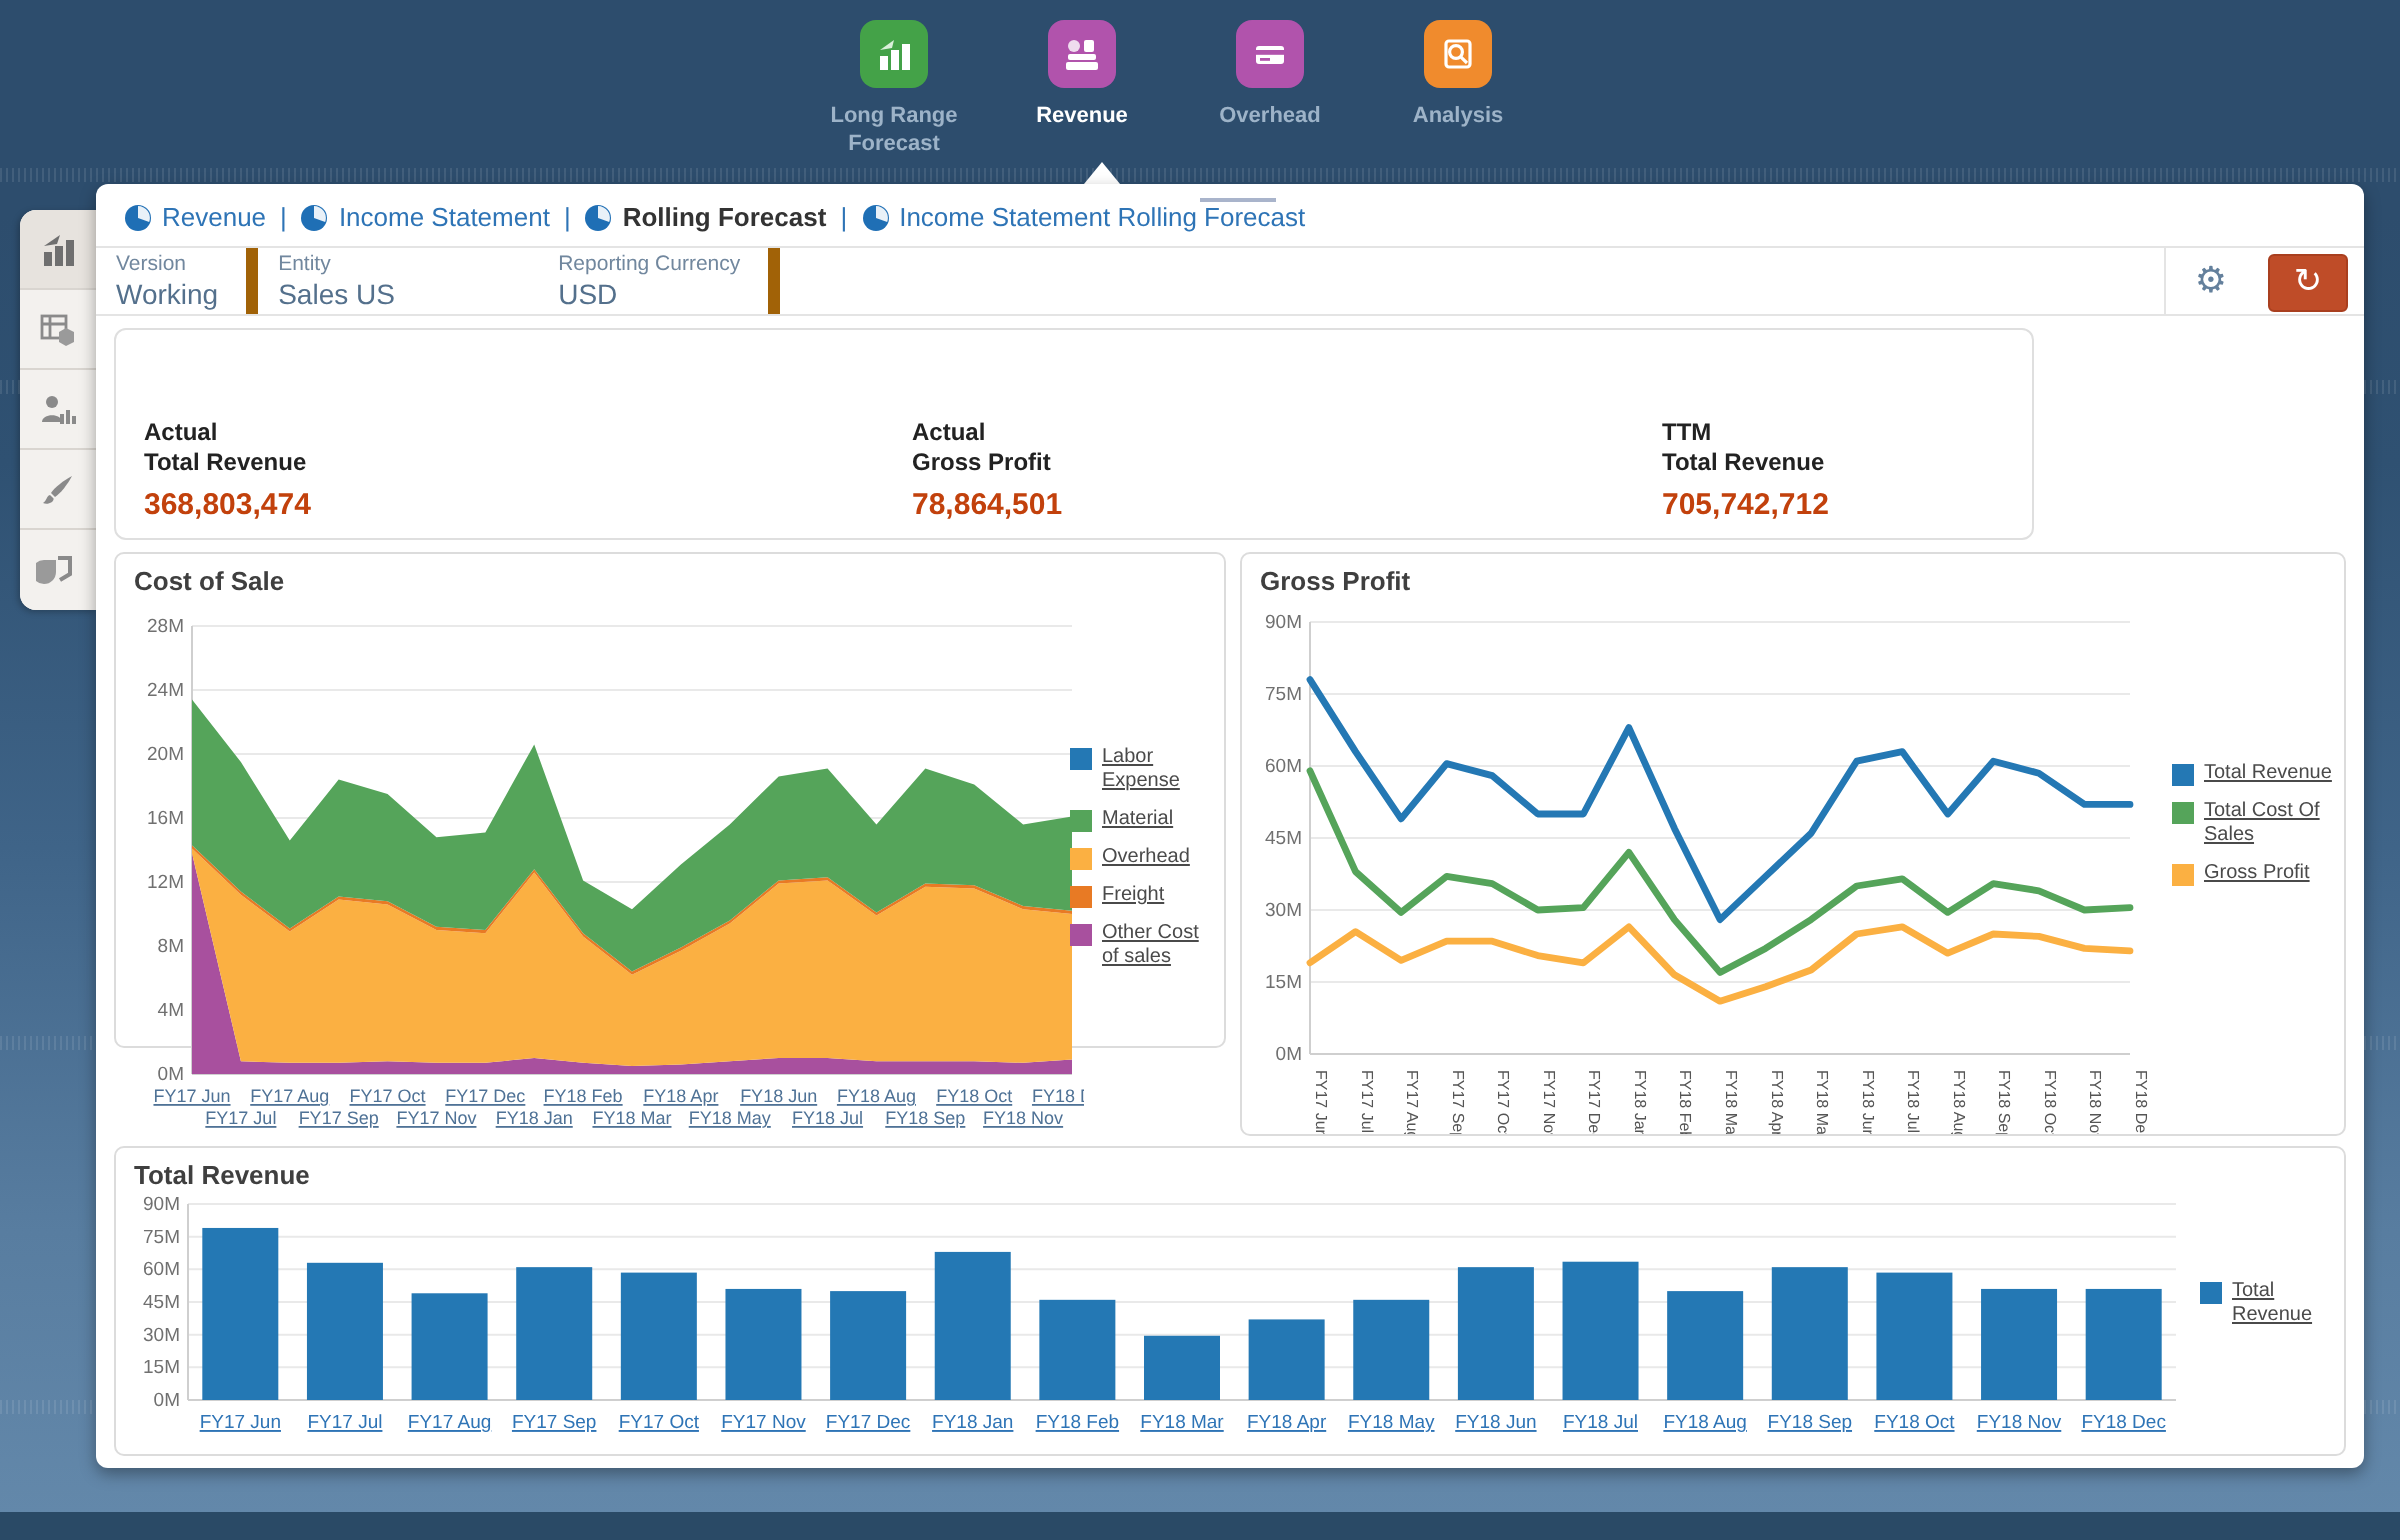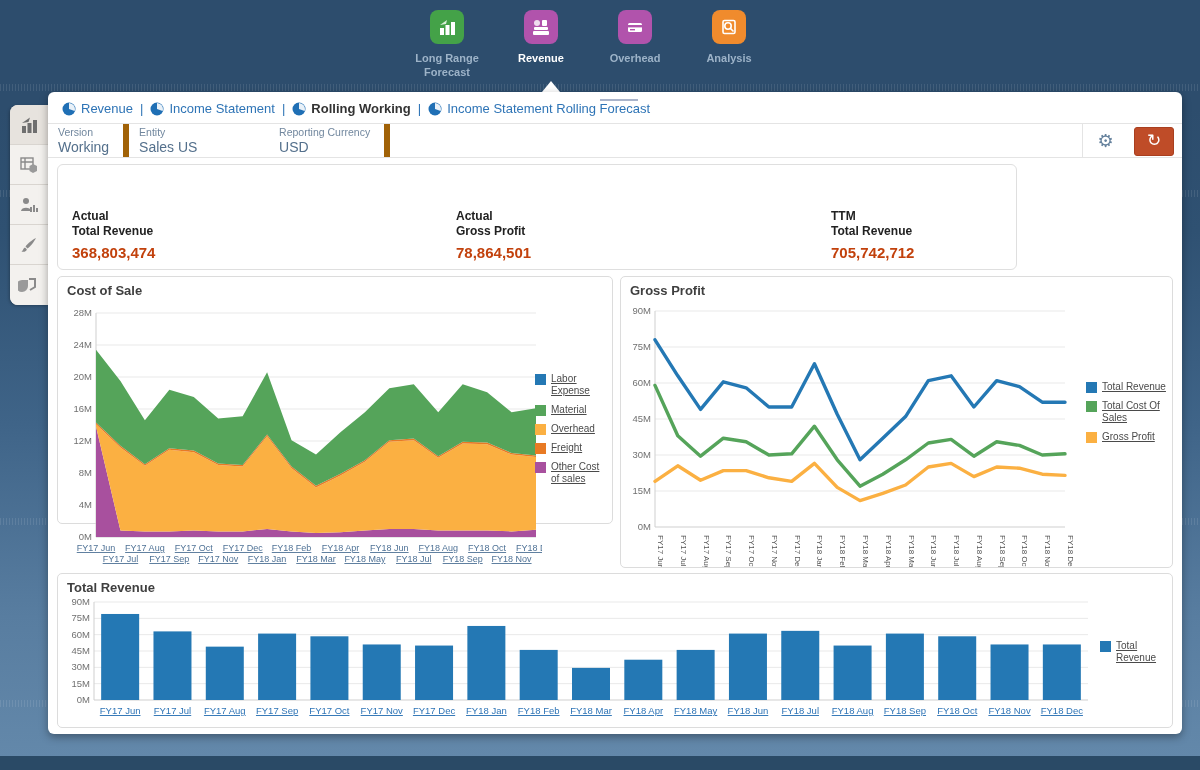--- a/index.html
+++ b/index.html
@@ -202,21 +202,21 @@
           <path d="M7 7 L7 1 A6 6 0 0 1 12.6 9 Z" fill="#fff" opacity=".9"></path>
         </svg>
       <span class="crumb-label">Income Statement</span>
     </span>
     <span class="crumb-sep">|</span>
     <span class="crumb active">
       <svg class="pie-ic" viewBox="0 0 14 14">
           <circle cx="7" cy="7" r="6.5" fill="#1f6fb5"></circle>
           <path d="M7 7 L7 1 A6 6 0 0 1 12.6 9 Z" fill="#fff" opacity=".9"></path>
         </svg>
-      <span class="crumb-label">Rolling Working</span>
+      <span class="crumb-label">Rolling Forecast</span>
     </span>
     <span class="crumb-sep">|</span>
     <span class="crumb">
       <svg class="pie-ic" viewBox="0 0 14 14">
           <circle cx="7" cy="7" r="6.5" fill="#1f6fb5"></circle>
           <path d="M7 7 L7 1 A6 6 0 0 1 12.6 9 Z" fill="#fff" opacity=".9"></path>
         </svg>
       <span class="crumb-label">Income Statement Rolling Forecast</span>
     </span>
   </div>

